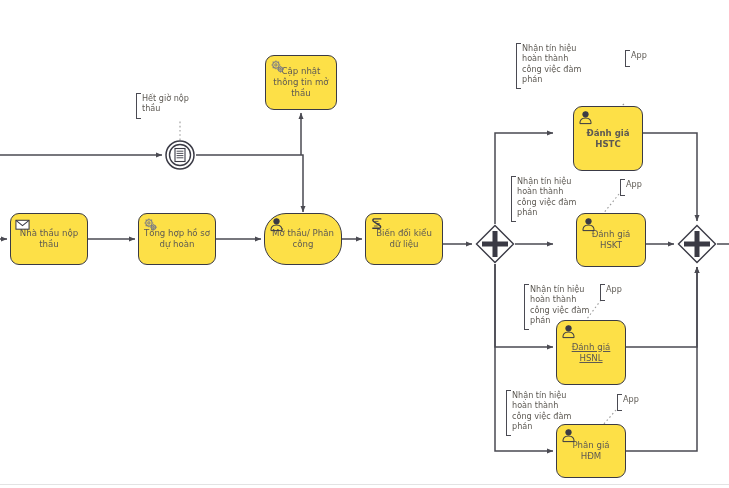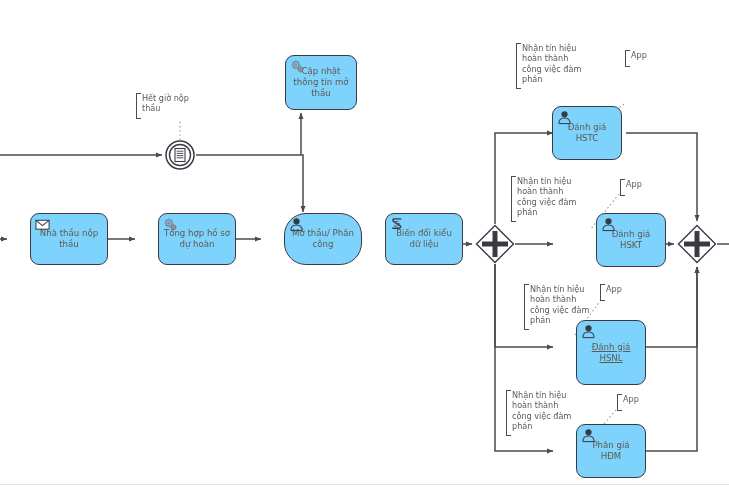--- a/index.html
+++ b/index.html
@@ -21,30 +21,29 @@
     position: absolute;
     left: 0;
     top: 0;
   }
   
   .task {
     position: absolute;
     box-sizing: border-box;
     border: 1.4px solid #3a3a45;
     border-radius: 9px;
-    background: #7dd3fc;
+    background: #fde047;
     color: #5d5953;
     font-size: 8.6px;
     line-height: 11px;
     text-align: center;
     display: flex;
     align-items: center;
     justify-content: center;
     padding: 0 4px;
-    margin-left: 20px;
   }
   .task .task-label {
     display: block;
     width: 100%;
   }
   .task-icon {
     position: absolute;
     left: 4px;
     top: 3px;
     width: 15px;
@@ -204,21 +203,21 @@
         <path d="M6.3,1.6 L6.3,3 M6.3,9.6 L6.3,11 M1.6,6.3 L3,6.3 M9.6,6.3 L11,6.3
                  M2.9,2.9 L3.9,3.9 M8.7,8.7 L9.7,9.7 M9.7,2.9 L8.7,3.9 M3.9,8.7 L2.9,9.7"></path>
         <circle cx="11.2" cy="11" r="2.4"></circle>
         <circle cx="11.2" cy="11" r="0.9"></circle>
         <path d="M11.2,7.6 L11.2,8.6 M11.2,13.4 L11.2,14.4 M7.8,11 L8.8,11 M13.6,11 L14.6,11"></path>
       </g>
     </svg>
     <span class="task-label">Cập nhật thông tin mở thầu</span>
   </div>
 
-  <div class="task" style="left:532px; top:106px; width:70px; height:54px;">
+  <div class="task" style="left:573px; top:106px; width:70px; height:65px;font-weight:bold;">
     <svg class="task-icon" viewBox="0 0 16 16">
       <g fill="none" stroke="#3a3a45" stroke-width="1.1">
         <circle cx="8" cy="4.6" r="2.8" fill="#3a3a45"></circle>
         <path d="M2,14.5 C2,10.4 5,8.6 8,8.6 C11,8.6 14,10.4 14,14.5"></path>
         <path d="M2,14.5 L14,14.5"></path>
       </g>
     </svg>
     <span class="task-label">Đánh giá HSTC</span>
   </div>
 

